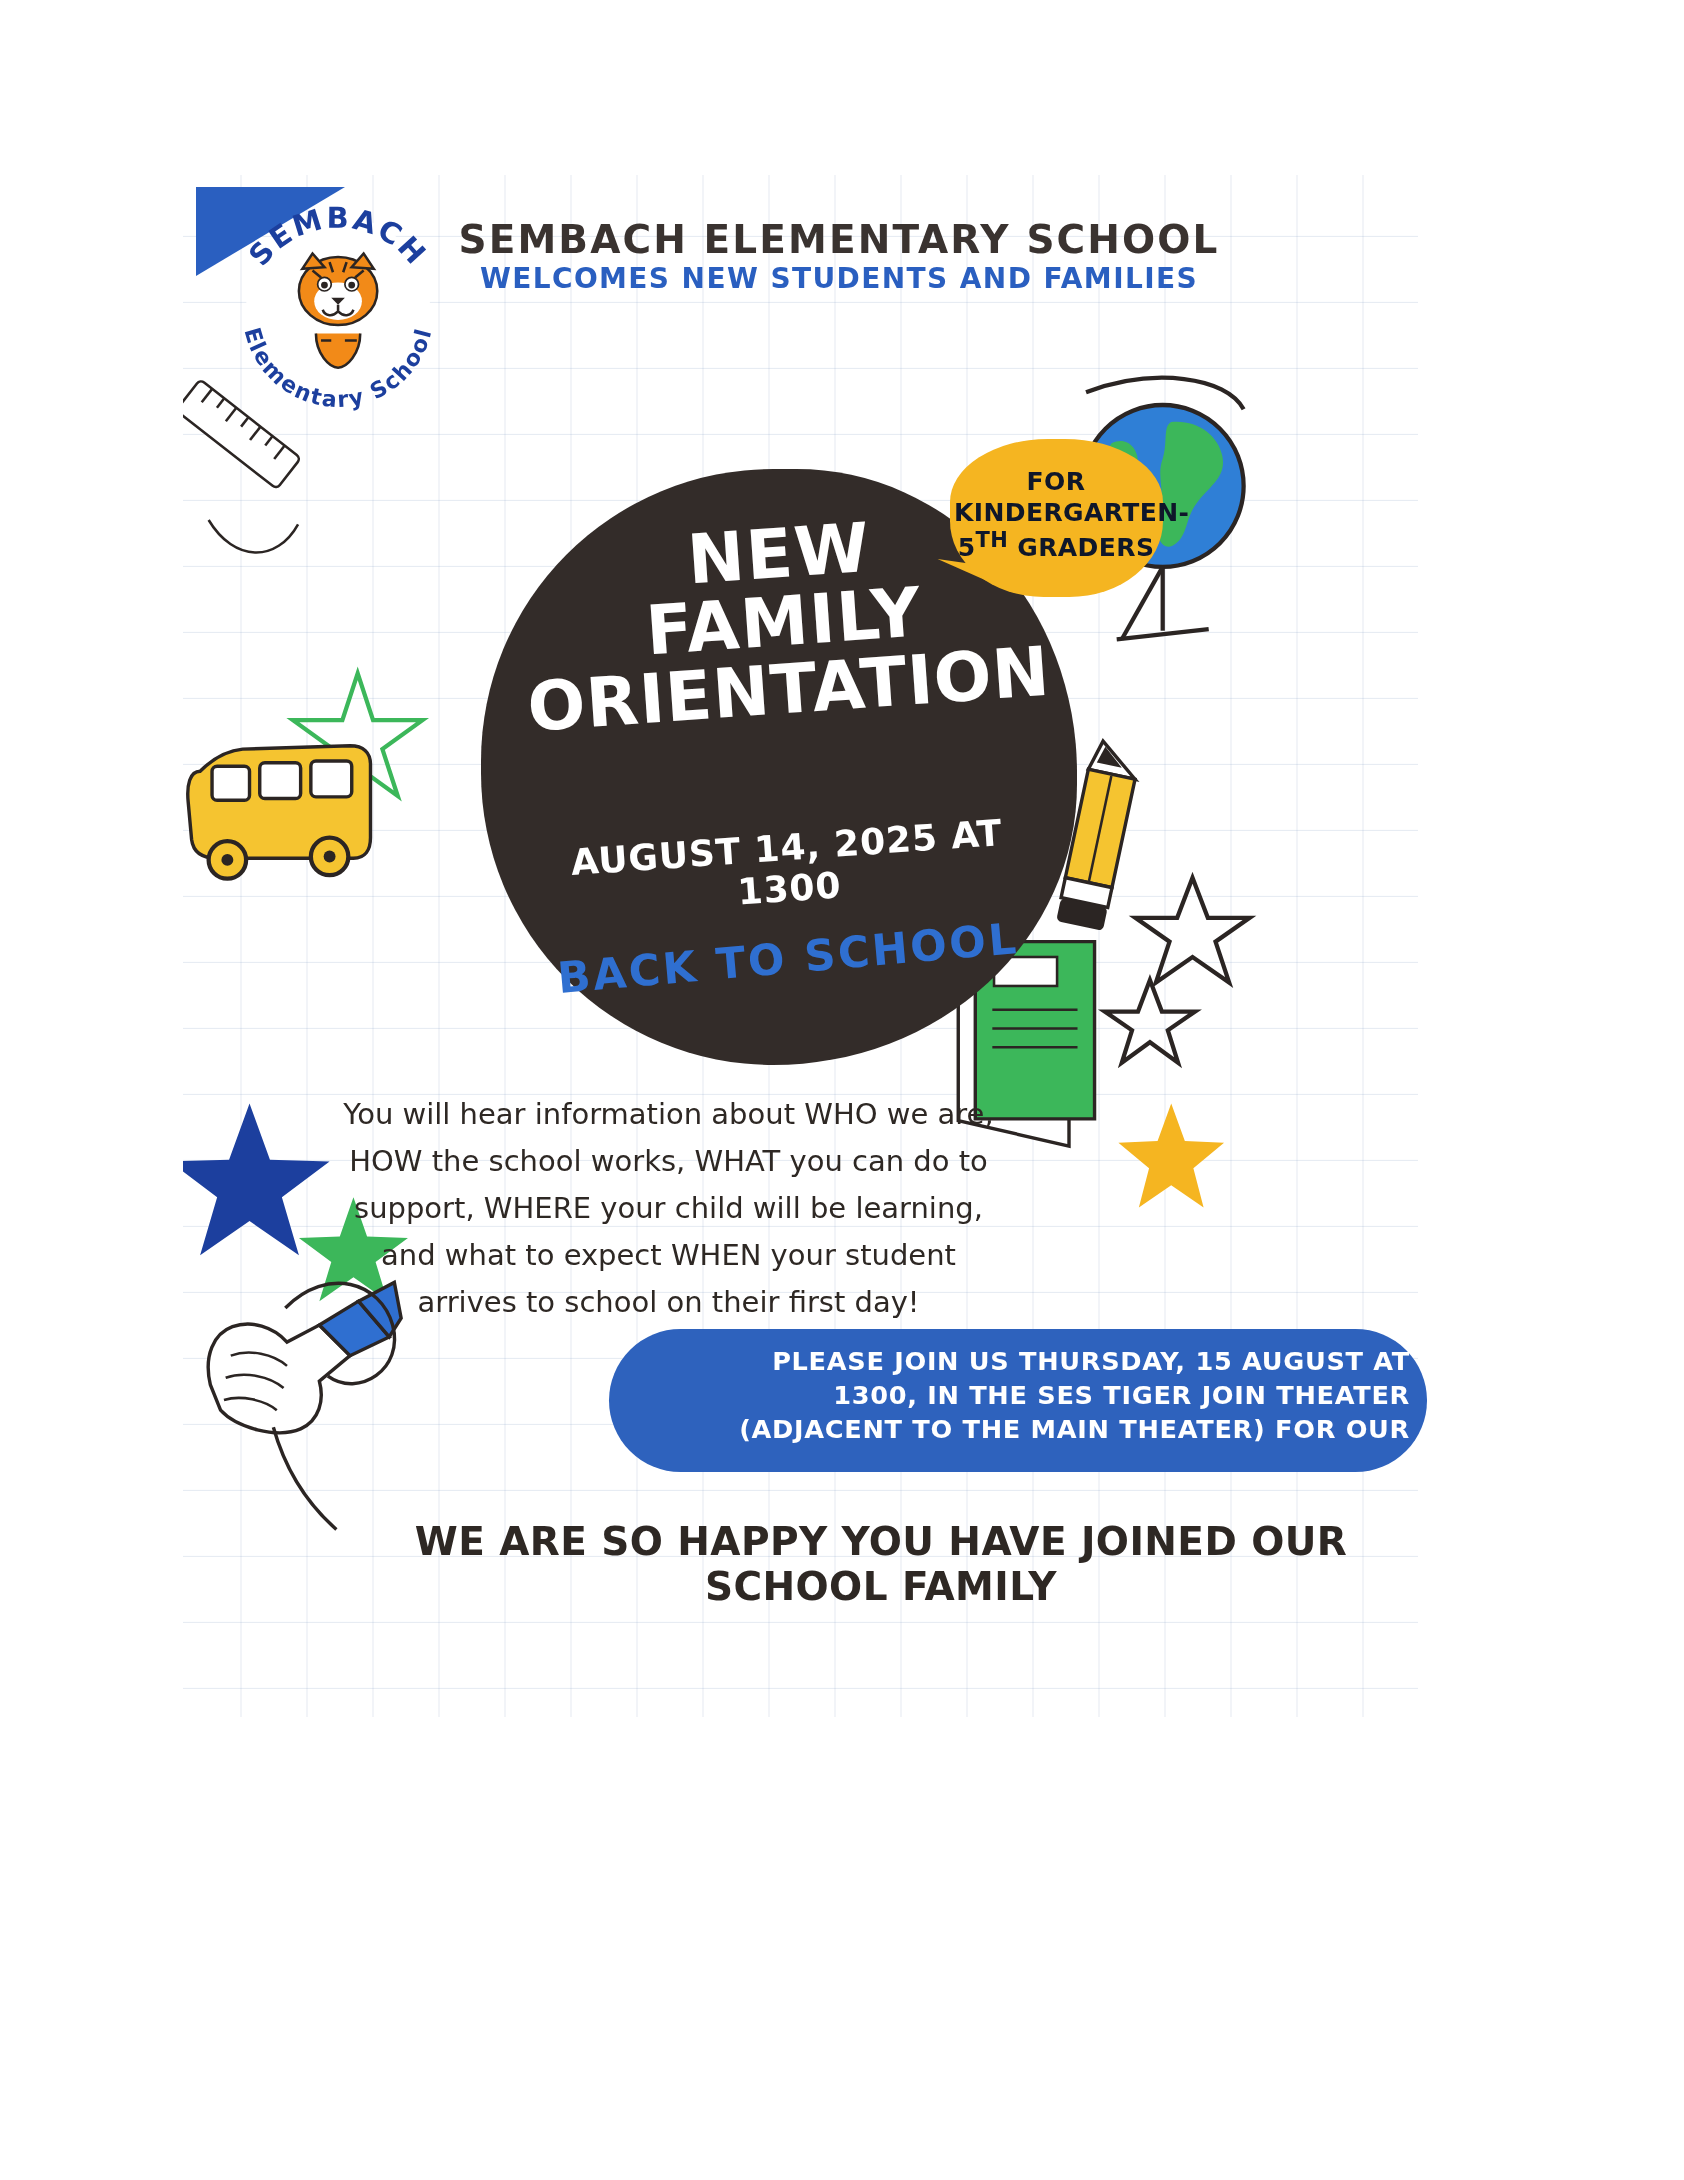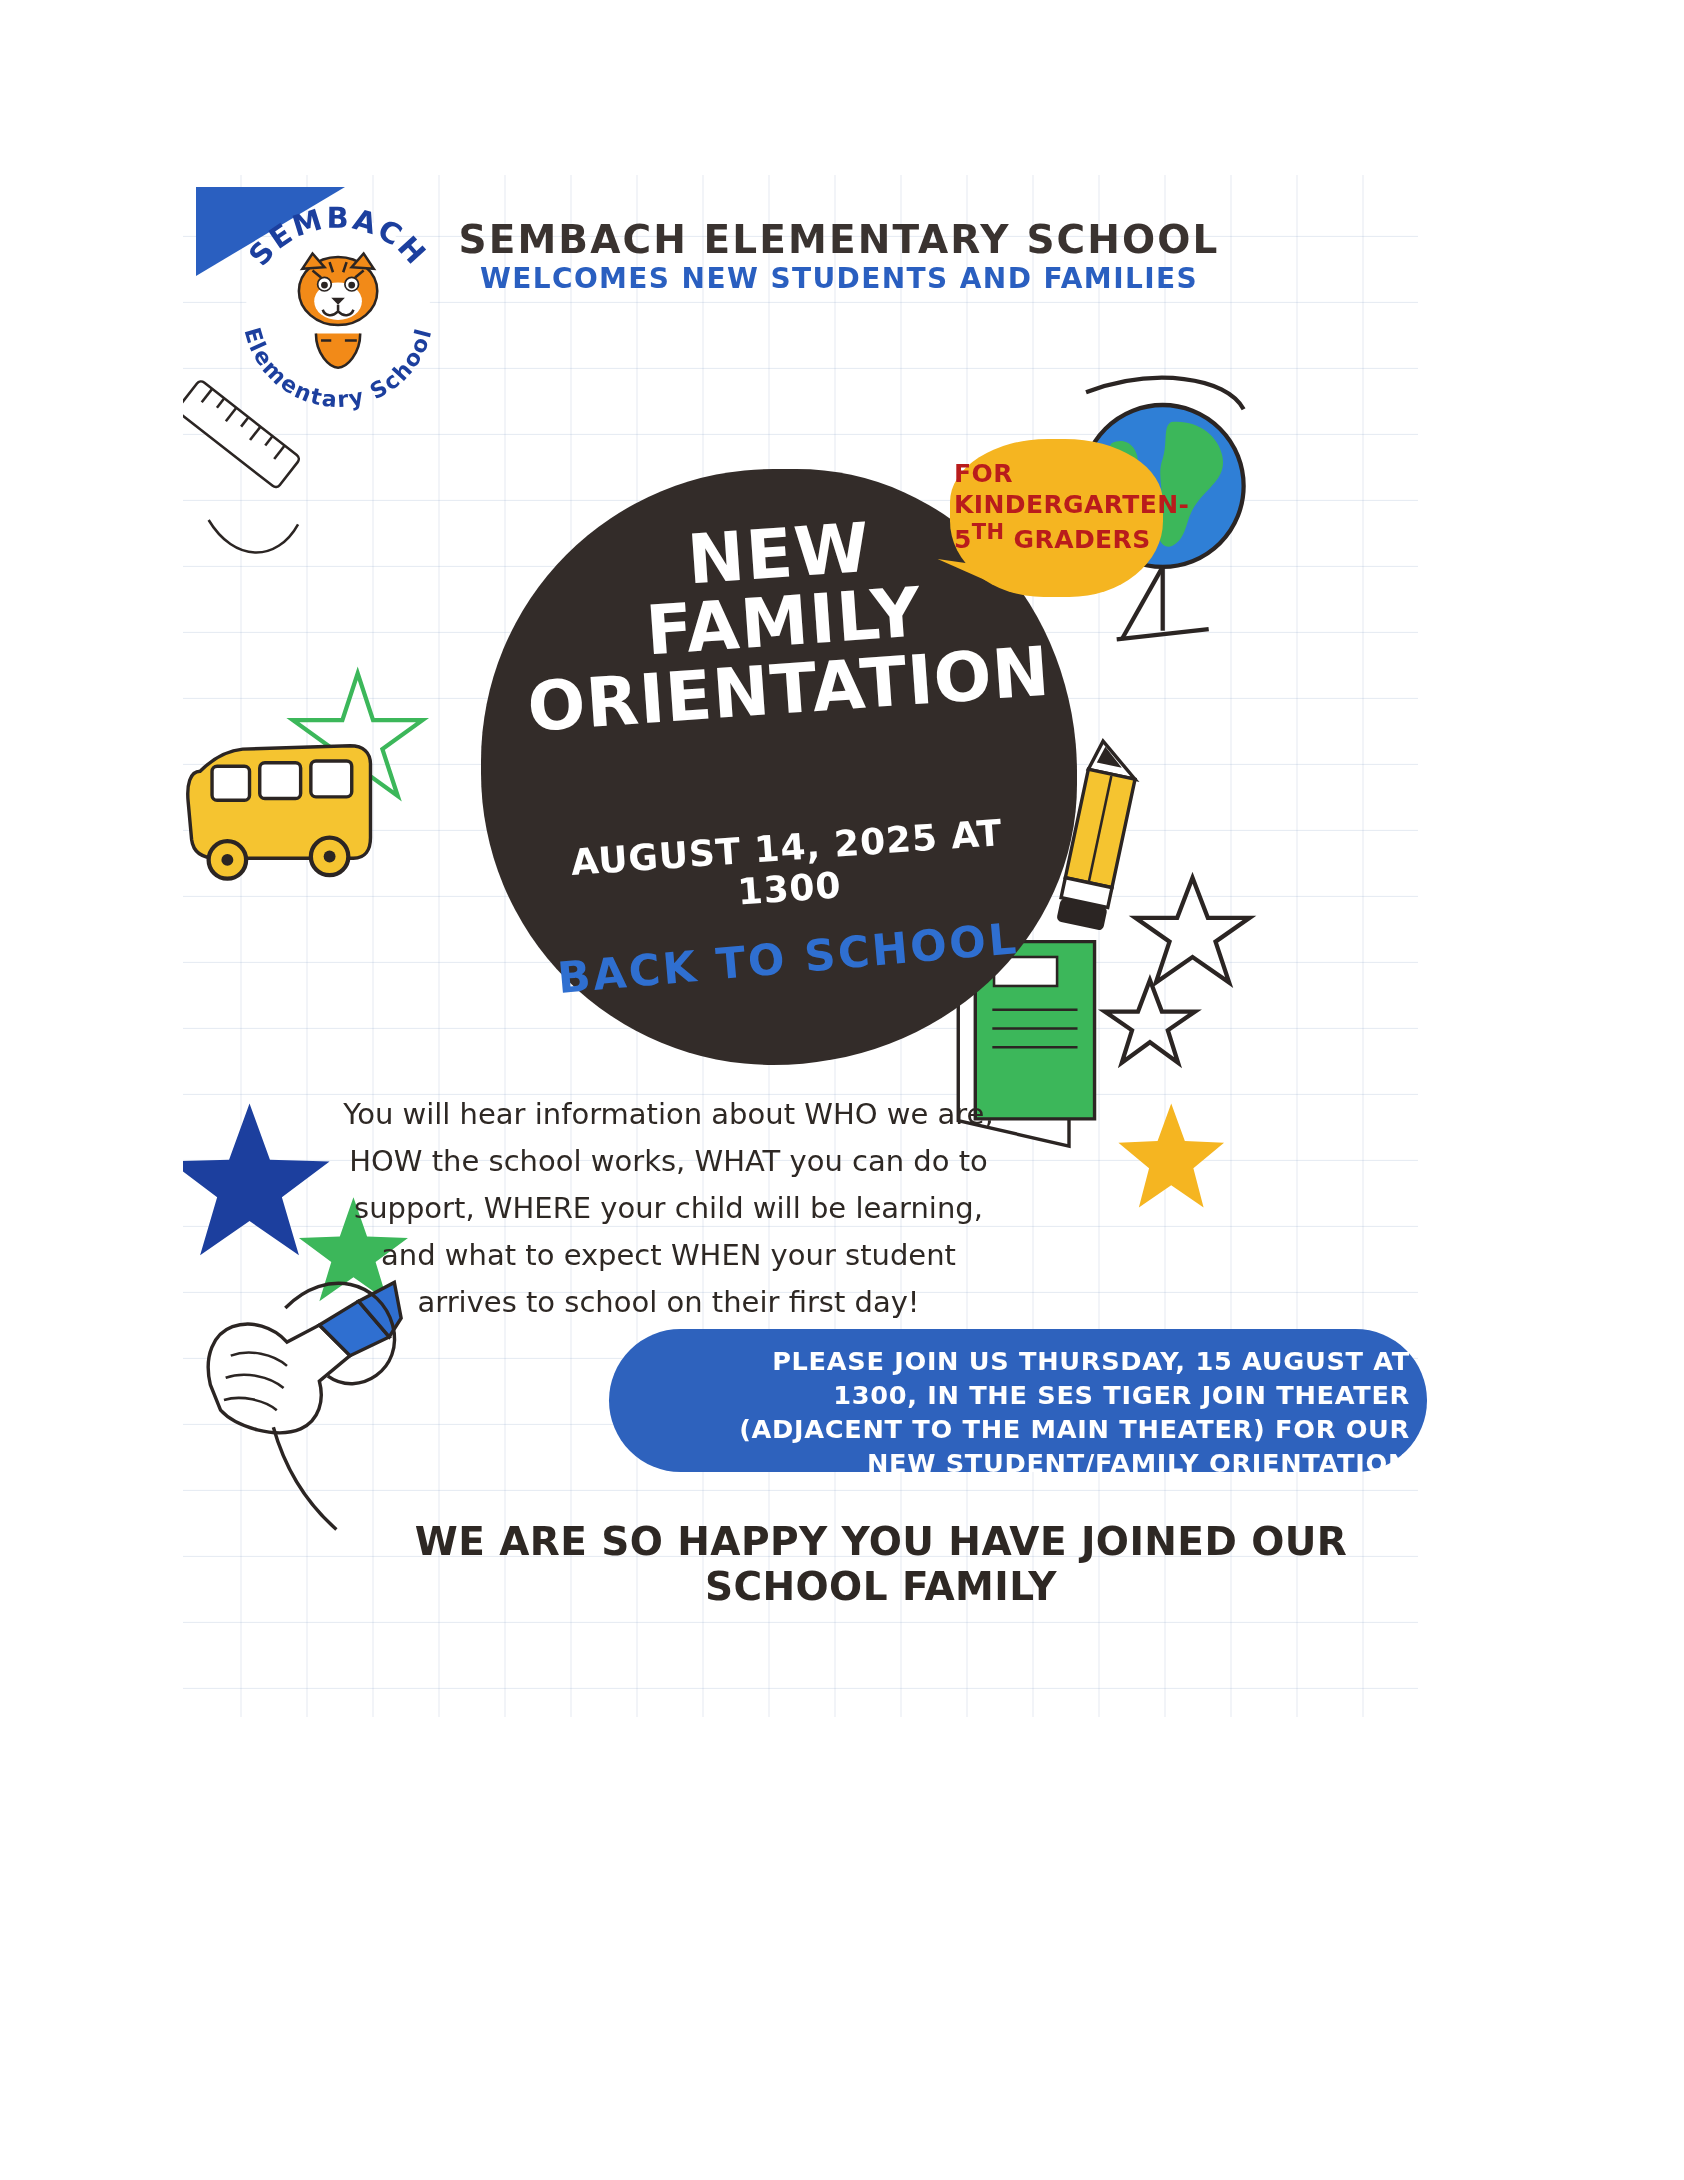--- a/index.html
+++ b/index.html
@@ -164,24 +164,24 @@
     width: 0; height: 0;
     border-top: 17px solid #f5b521;
     border-left: 60px solid transparent;
     border-bottom: 44px solid transparent;
     transform: rotate(8deg);
     z-index: 13;
   }
   .bubble-text {
     position: absolute;
     left: 771px;
-    top: 284px;
+    top: 292px;
     width: 204px;
-    text-align: left;
-    color: #b91c1c;
+    text-align: center;
+    color: #0f172a;
     font-size: 25px;
     font-weight: bold;
     line-height: 1.22;
     letter-spacing: 0.4px;
     z-index: 15;
   }
   .bubble-text sup { font-size: 21px; }
 
   
   .body-copy {
@@ -398,19 +398,18 @@
   <div class="blob-date">AUGUST 14, 2025 AT 1300</div>
   <div class="blob-sub">BACK TO SCHOOL</div>
 
   <div class="body-copy">You will hear information about WHO we are, HOW the school works, WHAT you can do to support, WHERE your child will be learning, and what to expect WHEN your student arrives to school on their first day!</div>
 
   <div class="blue-banner"></div>
   <div class="blue-banner-text">
     <span>PLEASE JOIN US THURSDAY, 15 AUGUST AT</span><br>
     <span>1300, IN THE SES TIGER JOIN THEATER</span><br>
     <span>(ADJACENT TO THE MAIN THEATER) FOR OUR</span><br>
-    <span>NEW STUDENT/FAMILY ORIENTATION</span>
   </div>
 
   <div class="footer-line">WE ARE SO HAPPY YOU HAVE JOINED OUR SCHOOL FAMILY</div>
 
 </div>
 
 
 </body></html>

